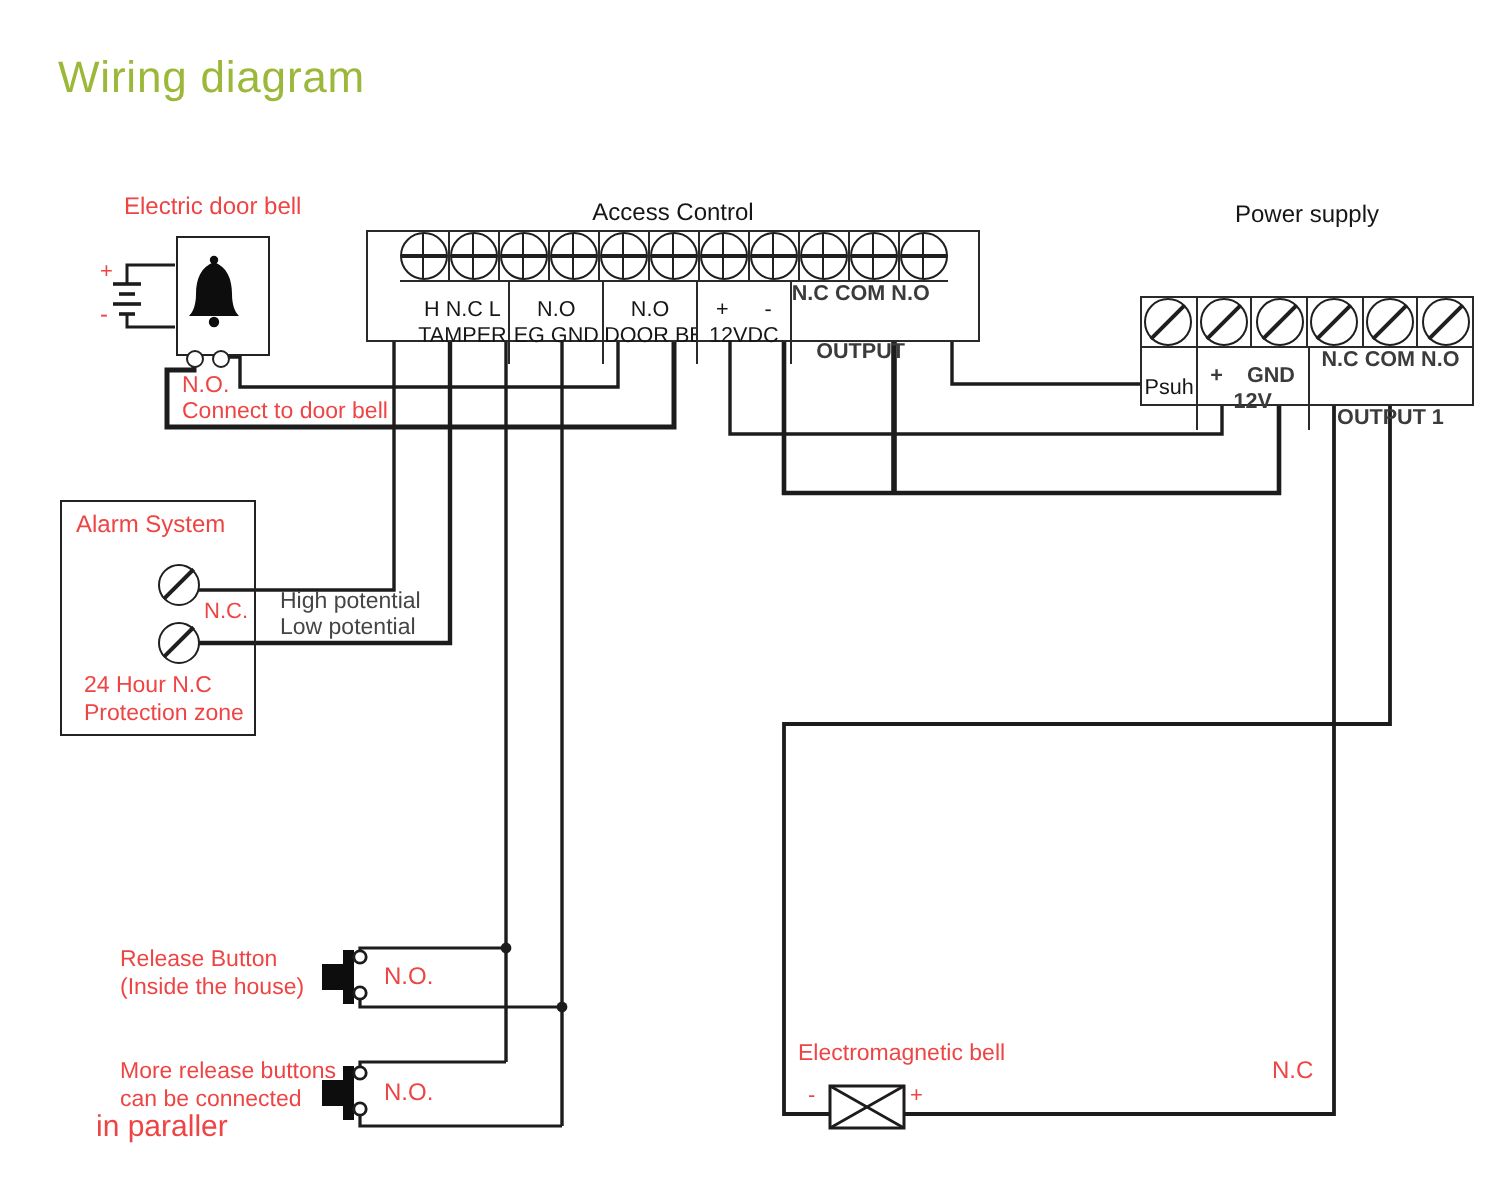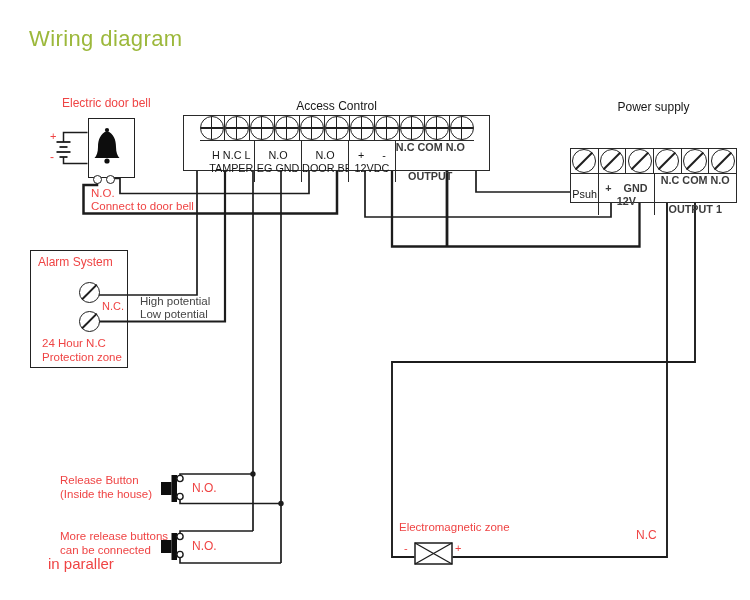--- a/index.html
+++ b/index.html
@@ -229,18 +229,18 @@
   <div class="txt bold-note" style="left:140px;top:307.5px">Low potential</div>
 
   <div class="txt" style="left:60px;top:474px;font-size:11.5px">Release Button</div>
   <div class="txt" style="left:60px;top:487.5px;font-size:11.5px">(Inside the house)</div>
   <div class="txt" style="left:192px;top:482px;font-size:12px">N.O.</div>
   <div class="txt" style="left:60px;top:530px;font-size:11.5px">More release buttons</div>
   <div class="txt" style="left:60px;top:543.5px;font-size:11.5px">can be connected</div>
   <div class="txt" style="left:48px;top:557px;font-size:15px">in paraller</div>
   <div class="txt" style="left:192px;top:540px;font-size:12px">N.O.</div>
 
-  <div class="txt" style="left:399px;top:521px;font-size:11.5px">Electromagnetic zone</div>
+  <div class="txt" style="left:399px;top:521px;font-size:11.5px">Electromagnetic bell</div>
   <div class="txt" style="left:636px;top:529px;font-size:12px">N.C</div>
   <div class="txt" style="left:404px;top:542px">-</div>
   <div class="txt" style="left:455px;top:542px">+</div>
 
 </div>
 
 </body></html>

